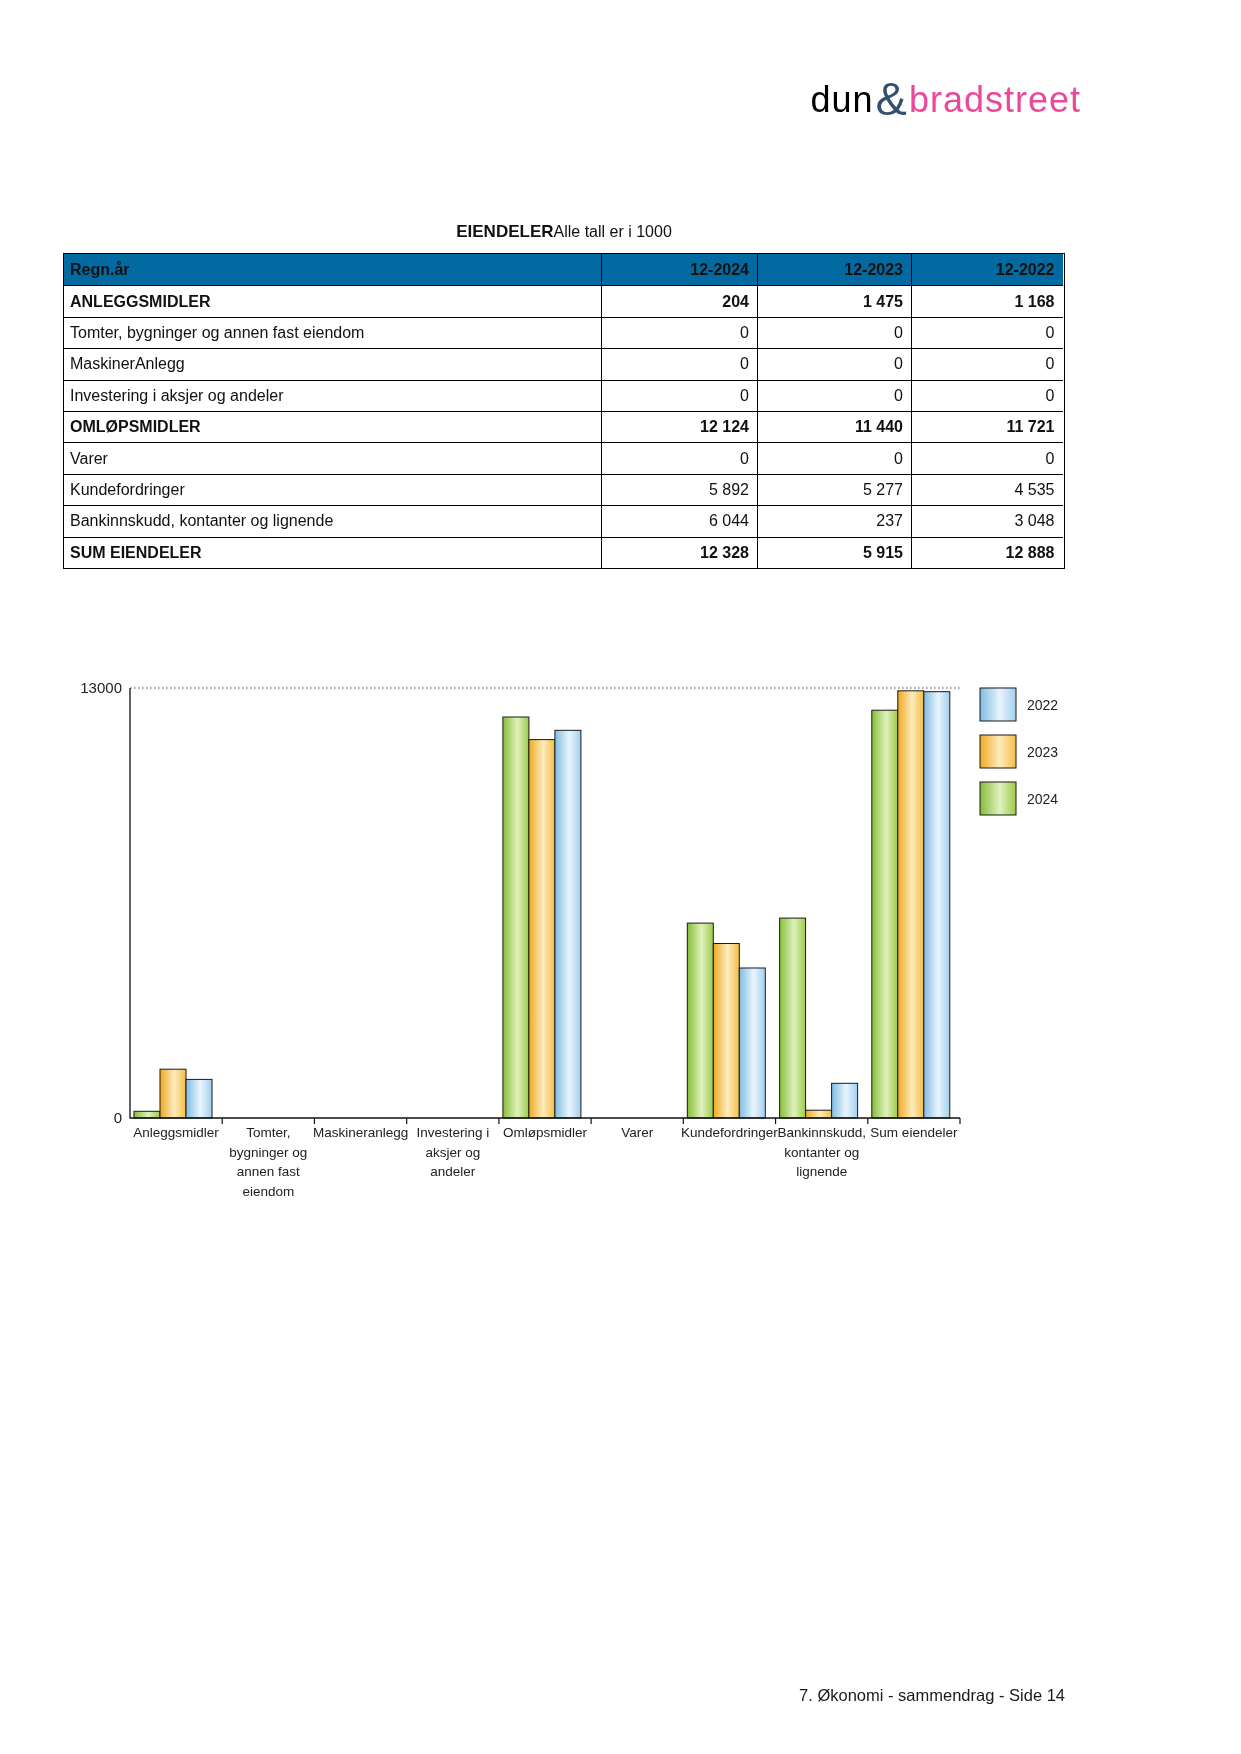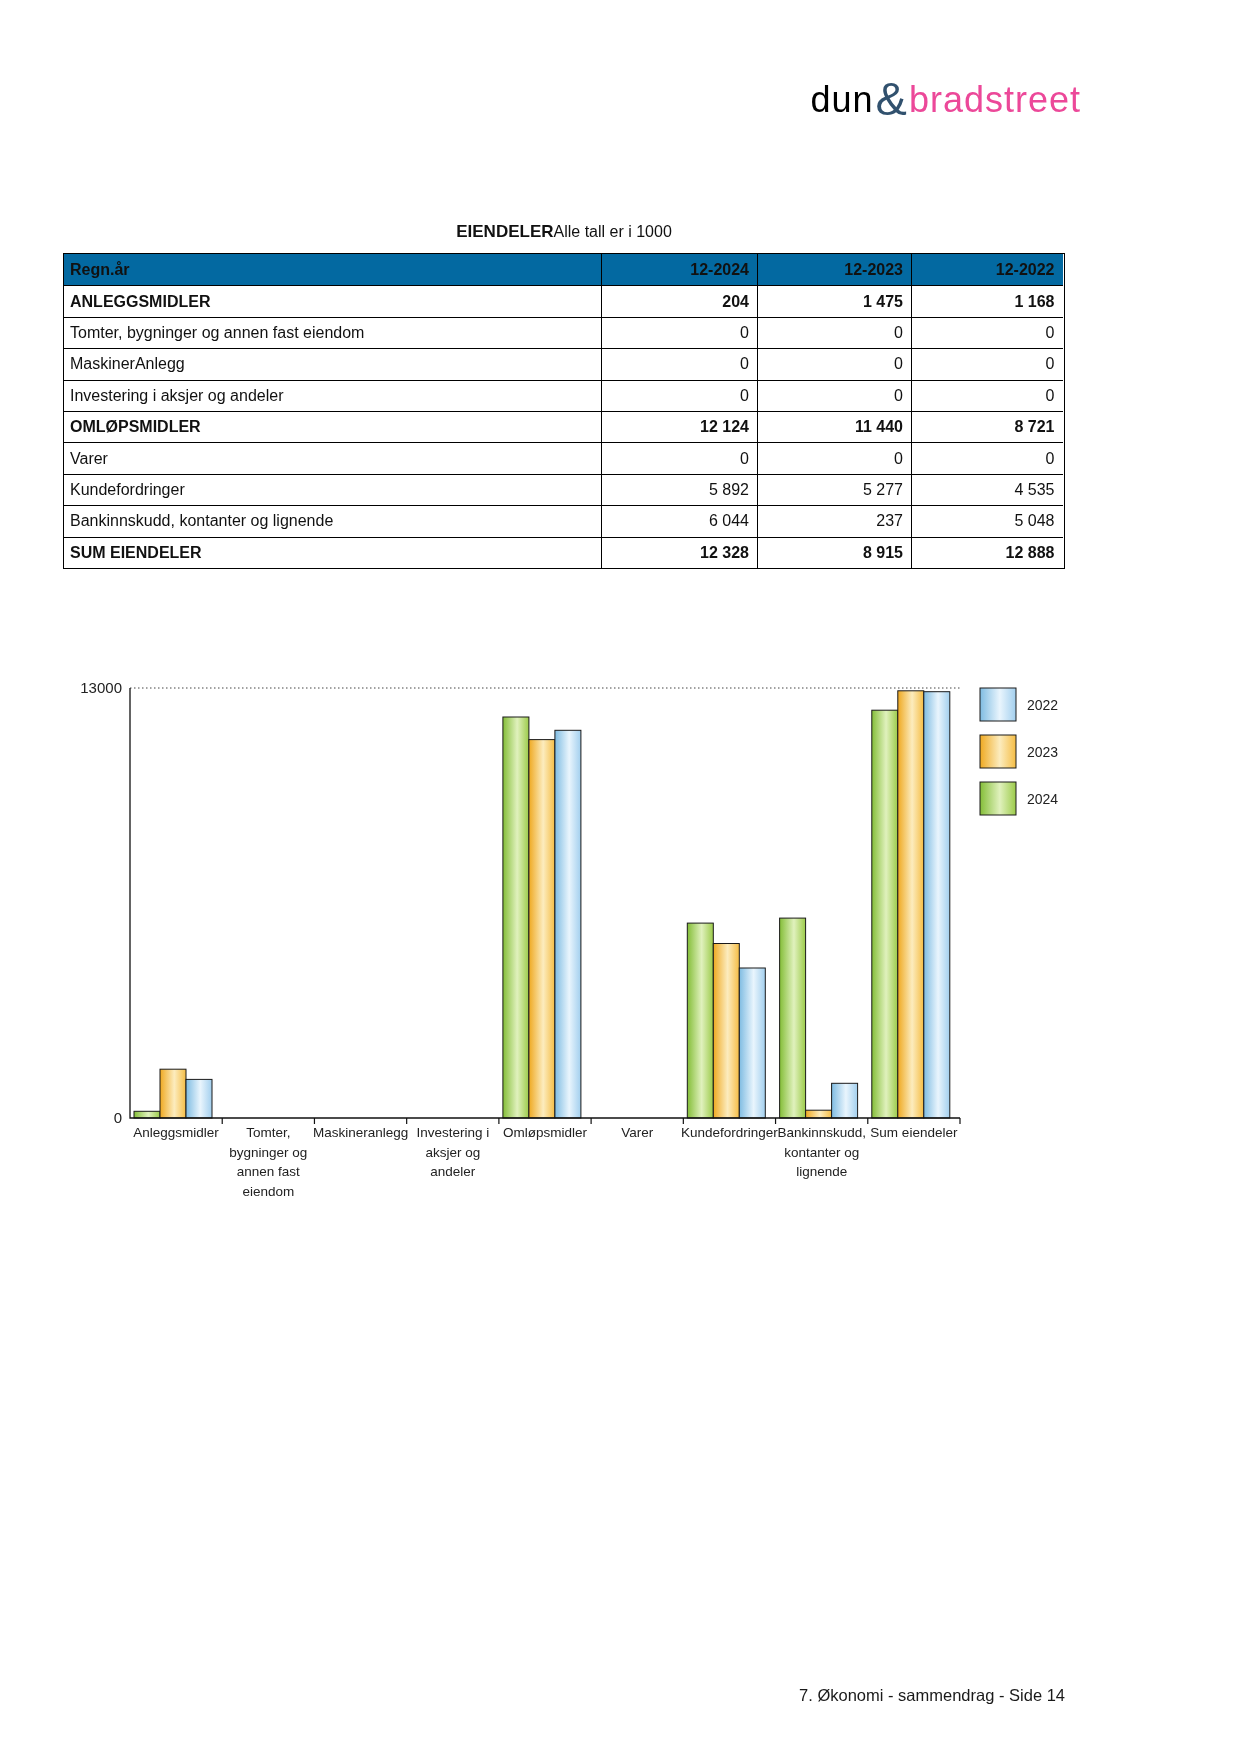--- a/index.html
+++ b/index.html
@@ -54,25 +54,25 @@
     <span class="page-title">EIENDELER</span>
     <span class="units-note">Alle tall er i 1000</span>
   </div>
 
   <div class="assets-table">
       <div class="row head"><div class="cell c0">Regn.år</div><div class="cell c1 num">12-2024</div><div class="cell c2 num">12-2023</div><div class="cell c3 num">12-2022</div></div>
       <div class="row bold"><div class="cell c0">ANLEGGSMIDLER</div><div class="cell c1 num">204</div><div class="cell c2 num">1 475</div><div class="cell c3 num">1 168</div></div>
       <div class="row"><div class="cell c0">Tomter, bygninger og annen fast eiendom</div><div class="cell c1 num">0</div><div class="cell c2 num">0</div><div class="cell c3 num">0</div></div>
       <div class="row"><div class="cell c0">MaskinerAnlegg</div><div class="cell c1 num">0</div><div class="cell c2 num">0</div><div class="cell c3 num">0</div></div>
       <div class="row"><div class="cell c0">Investering i aksjer og andeler</div><div class="cell c1 num">0</div><div class="cell c2 num">0</div><div class="cell c3 num">0</div></div>
-      <div class="row bold"><div class="cell c0">OMLØPSMIDLER</div><div class="cell c1 num">12 124</div><div class="cell c2 num">11 440</div><div class="cell c3 num">8 721</div></div>
+      <div class="row bold"><div class="cell c0">OMLØPSMIDLER</div><div class="cell c1 num">12 124</div><div class="cell c2 num">11 440</div><div class="cell c3 num">11 721</div></div>
       <div class="row"><div class="cell c0">Varer</div><div class="cell c1 num">0</div><div class="cell c2 num">0</div><div class="cell c3 num">0</div></div>
       <div class="row"><div class="cell c0">Kundefordringer</div><div class="cell c1 num">5 892</div><div class="cell c2 num">5 277</div><div class="cell c3 num">4 535</div></div>
-      <div class="row"><div class="cell c0">Bankinnskudd, kontanter og lignende</div><div class="cell c1 num">6 044</div><div class="cell c2 num">237</div><div class="cell c3 num">5 048</div></div>
-      <div class="row bold"><div class="cell c0">SUM EIENDELER</div><div class="cell c1 num">12 328</div><div class="cell c2 num">8 915</div><div class="cell c3 num">12 888</div></div>
+      <div class="row"><div class="cell c0">Bankinnskudd, kontanter og lignende</div><div class="cell c1 num">6 044</div><div class="cell c2 num">237</div><div class="cell c3 num">3 048</div></div>
+      <div class="row bold"><div class="cell c0">SUM EIENDELER</div><div class="cell c1 num">12 328</div><div class="cell c2 num">5 915</div><div class="cell c3 num">12 888</div></div>
     </div>
 
   <div class="chart-wrap">
     <svg viewBox="0 0 1120 600" xmlns="http://www.w3.org/2000/svg">
         <defs>
           <linearGradient id="grad-green" x1="0" y1="0" x2="1" y2="0">
             <stop offset="0%" stop-color="#84be38"></stop>
             <stop offset="55%" stop-color="#e0f1bd"></stop>
             <stop offset="100%" stop-color="#9ccb4a"></stop>
           </linearGradient>

